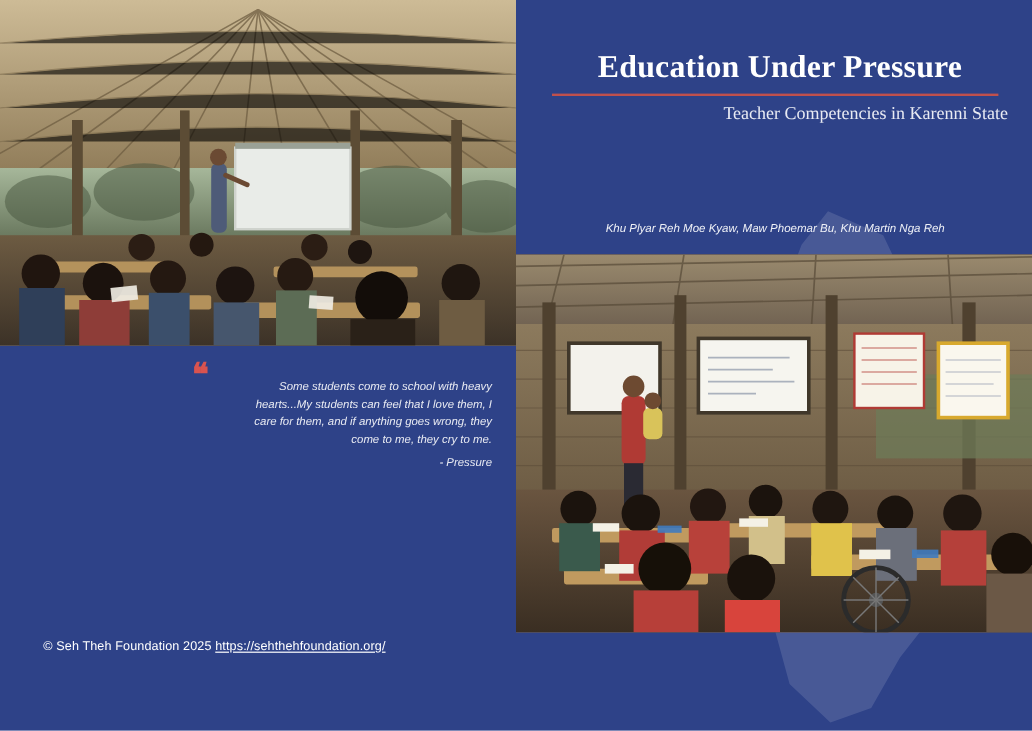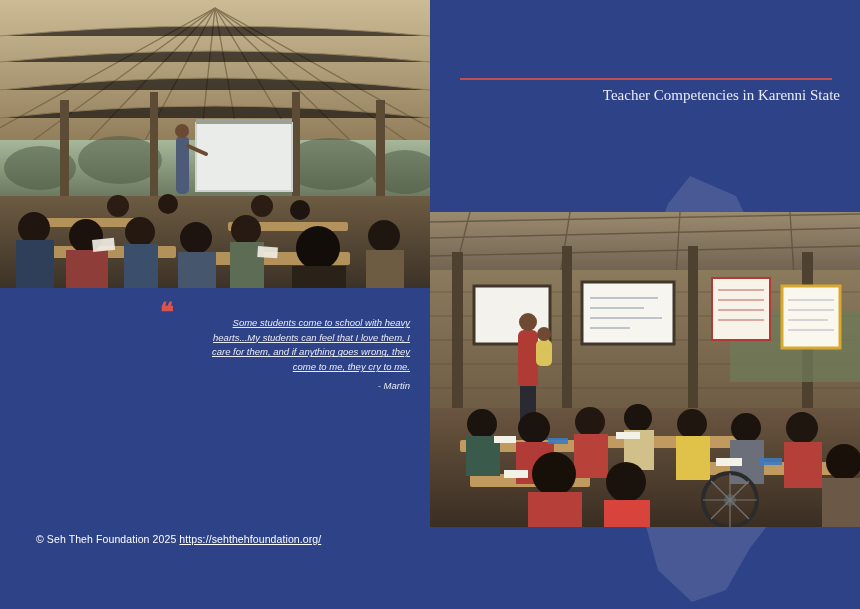--- a/index.html
+++ b/index.html
@@ -48,21 +48,20 @@
   }
   .quote-text {
     position: absolute;
     left: 58px; top: 16px;
     width: 202px;
     color: #e8eaf2;
     font-size: 9.5px;
     font-style: italic;
     line-height: 1.55;
     text-align: right;
-    text-decoration: underline;
   }
   .quote-attrib {
     position: absolute;
     left: 58px; top: 80px;
     width: 202px;
     color: #e8eaf2;
     font-size: 9.5px;
     font-style: italic;
     text-align: right;
   }
@@ -258,37 +257,39 @@
         <g fill="#f2efe6" opacity="0.9">
           <rect x="92" y="240" width="22" height="12" transform="rotate(-6 92 240)"></rect>
           <rect x="258" y="246" width="20" height="11" transform="rotate(4 258 246)"></rect>
         </g>
       </svg>
     </div>
 
     <div class="quote-block">
       <div class="quote-mark">❝</div>
       <div class="quote-text">Some students come to school with heavy hearts...My students can feel that I love them, I care for them, and if anything goes wrong, they come to me, they cry to me.</div>
-      <div class="quote-attrib">- Martin</div>
+      <div class="quote-attrib">- Pressure</div>
     </div>
 
     <div class="footer-left">
       <span>© Seh Theh Foundation 2025 </span><a href="#">https://sehthehfoundation.org/</a>
     </div>
   </div>
 
   <div class="right-col">
 
     <svg class="map-watermark" viewBox="0 0 330 440" xmlns="http://www.w3.org/2000/svg">
       <path d="M150 6 L196 26 L214 64 L246 78 L258 118 L240 150 L252 186 L236 222 L250 260 L228 300 L238 342 L210 378 L186 420 L152 432 L118 400 L106 356 L78 322 L92 280 L70 242 L86 198 L72 158 L96 120 L112 76 L128 34 Z" fill="#ffffff"></path>
     </svg>
 
     <div class="title-area">
+      <div class="doc-title">Education Under Pressure</div>
       <div class="title-rule"></div>
       <div class="doc-subtitle">Teacher Competencies in Karenni State</div>
+      <div class="doc-authors">Khu Plyar Reh Moe Kyaw, Maw Phoemar Bu, Khu Martin Nga Reh</div>
     </div>
 
   </div>
 
   <div class="right-photo">
     <svg width="430" height="315" viewBox="0 0 430 315" xmlns="http://www.w3.org/2000/svg">
       <defs>
         <linearGradient id="roof2" x1="0" y1="0" x2="0" y2="1">
           <stop offset="0" stop-color="#9a8a6e"></stop>
           <stop offset="1" stop-color="#6e6050"></stop>

